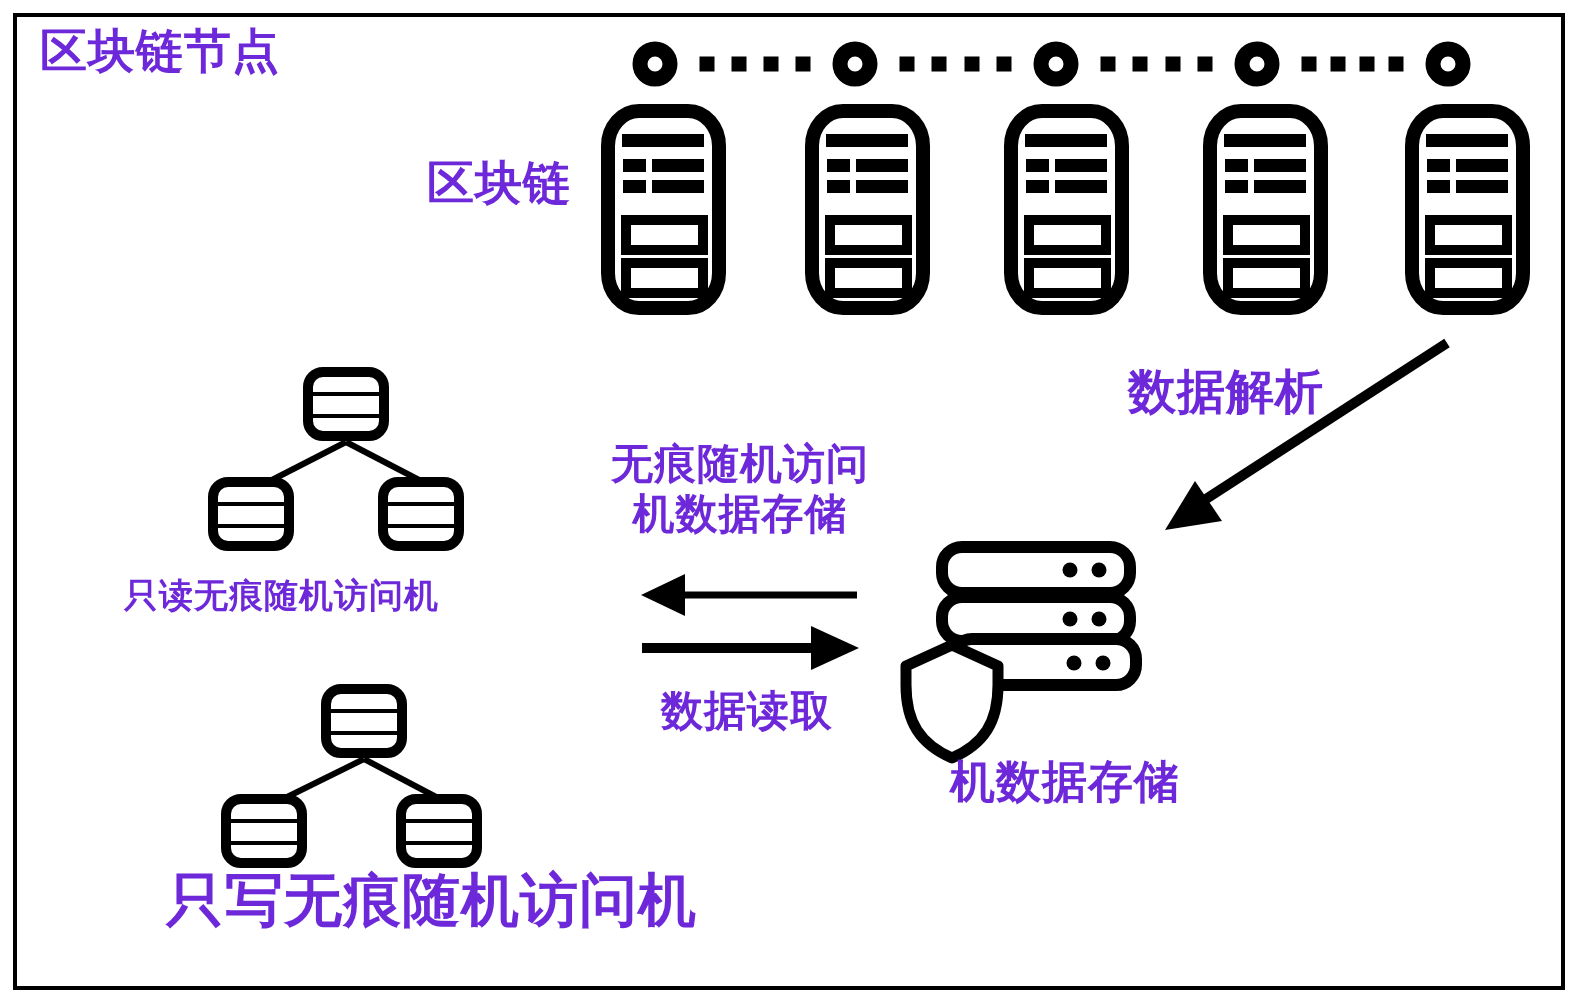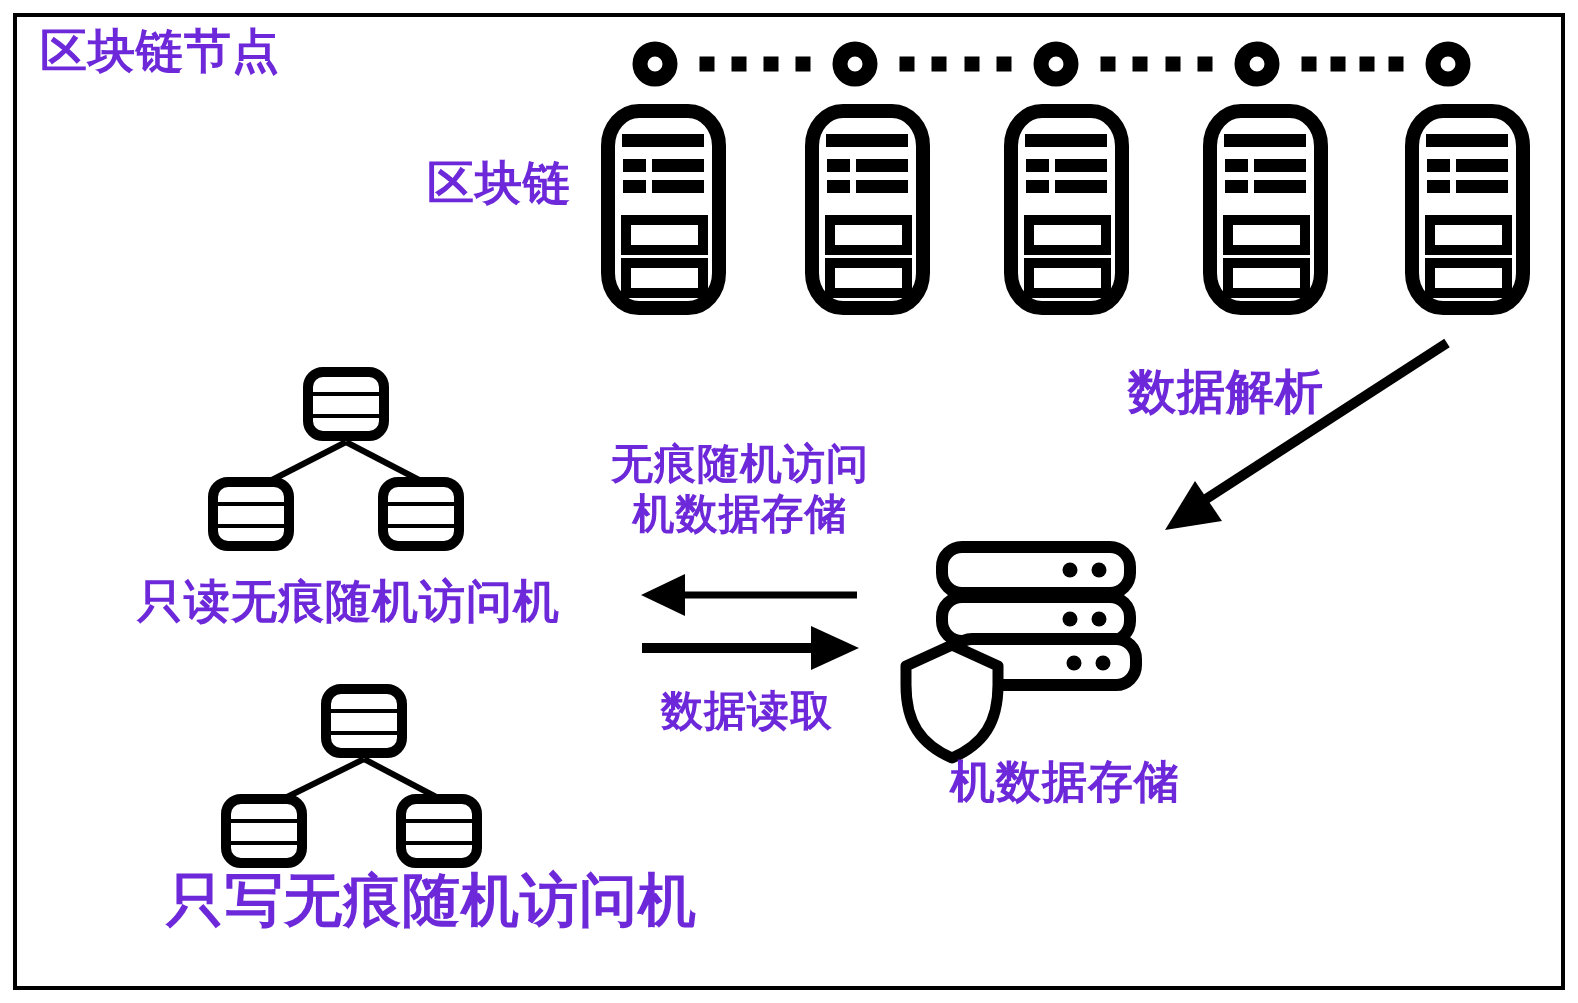--- a/index.html
+++ b/index.html
@@ -24,21 +24,21 @@
     letter-spacing:1px;
     line-height:1.1;
   }
   .lbl.center{text-align:center;white-space:normal;}
   #title-label      {left:40px;  top:26px;  font-size:47px;}
   #blockchain-label {left:427px; top:150px; font-size:47px;margin-top:8px;}
   #parse-label      {left:1128px;top:366px; font-size:48px;}
   #store-label      {left:606px; top:440px; width:268px; font-size:42px; line-height:1.18;}
   #read-label       {left:652px; top:668px; width:190px; font-size:42px;margin-top:20px;}
   #trusted-label    {left:950px; top:758px; font-size:45px;}
-  #readonly-label   {left:137px; top:577px; font-size:46px;}
+  #readonly-label   {left:124px; top:577px; font-size:34px;}
   #writeonly-label  {left:166px; top:869px; font-size:58px;}
   svg{position:absolute;display:block;}
   .chain-svg   {left:610px; top:38px;  }
   .server-svg  {top:103px;}
   .s1{left:600px}.s2{left:804px}.s3{left:1003px}.s4{left:1202px}.s5{left:1404px}
   .parse-arrow-svg {left:1140px;top:333px;}
   .larrow-svg  {left:633px; top:571px;}
   .rarrow-svg  {left:633px; top:621px;}
   .tree1-svg   {left:195px; top:360px;}
   .tree2-svg   {left:210px; top:677px;}

